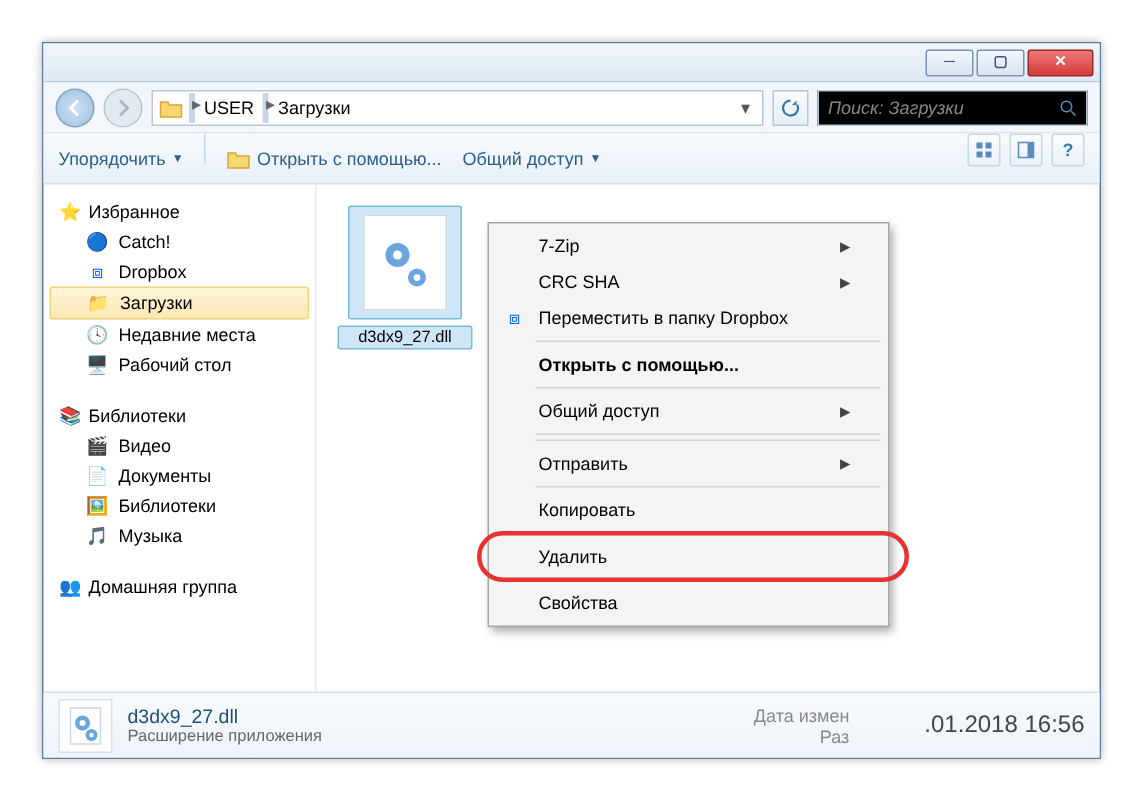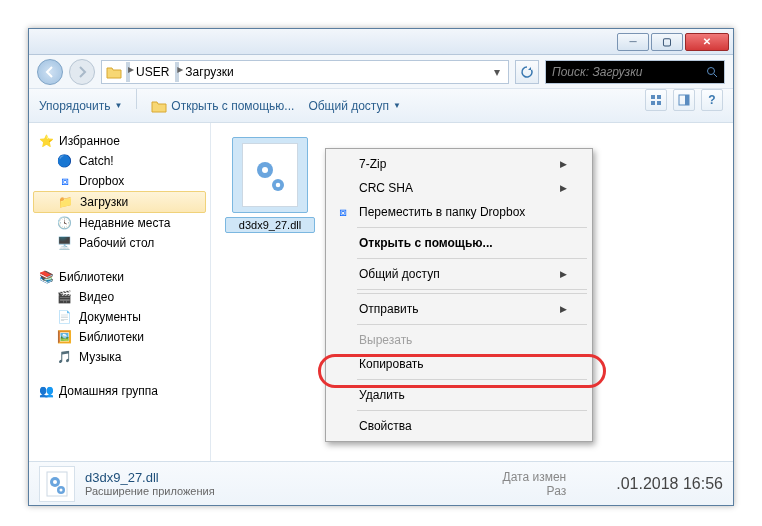--- a/index.html
+++ b/index.html
@@ -282,23 +282,20 @@
       <span>Общий доступ</span>
       <span class="arrow">▶</span>
     </div>
     <div class="ctxsep"></div>
     <div class="ctxsep"></div>
     <div class="ctxitem">
       <span>Отправить</span>
       <span class="arrow">▶</span>
     </div>
     <div class="ctxsep"></div>
-    <div class="ctxitem disabled">
-      <span>Вырезать</span>
-    </div>
     <div class="ctxitem">
       <span>Копировать</span>
     </div>
     <div class="ctxsep"></div>
     <div class="ctxitem">
       <span>Удалить</span>
     </div>
     <div class="ctxsep"></div>
     <div class="ctxitem">
       <span>Свойства</span>

